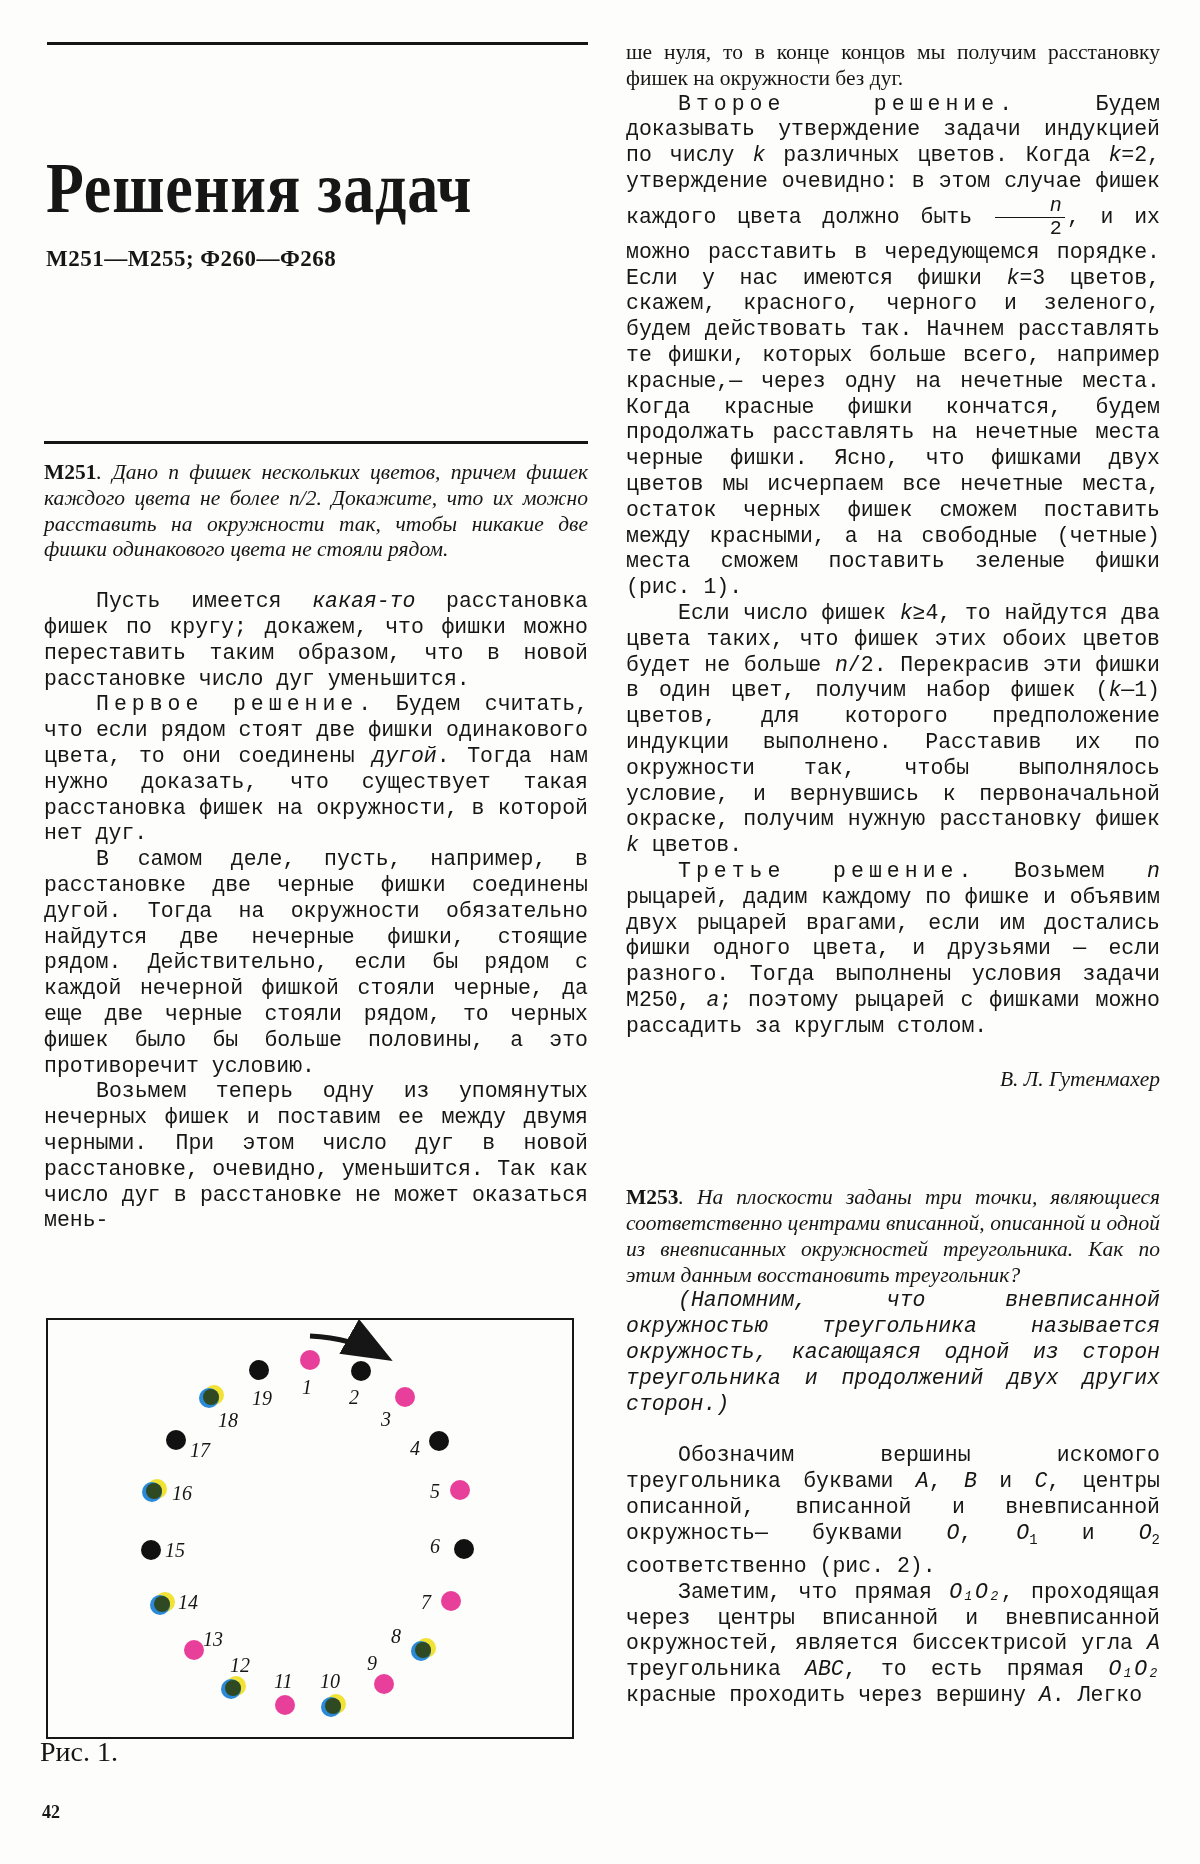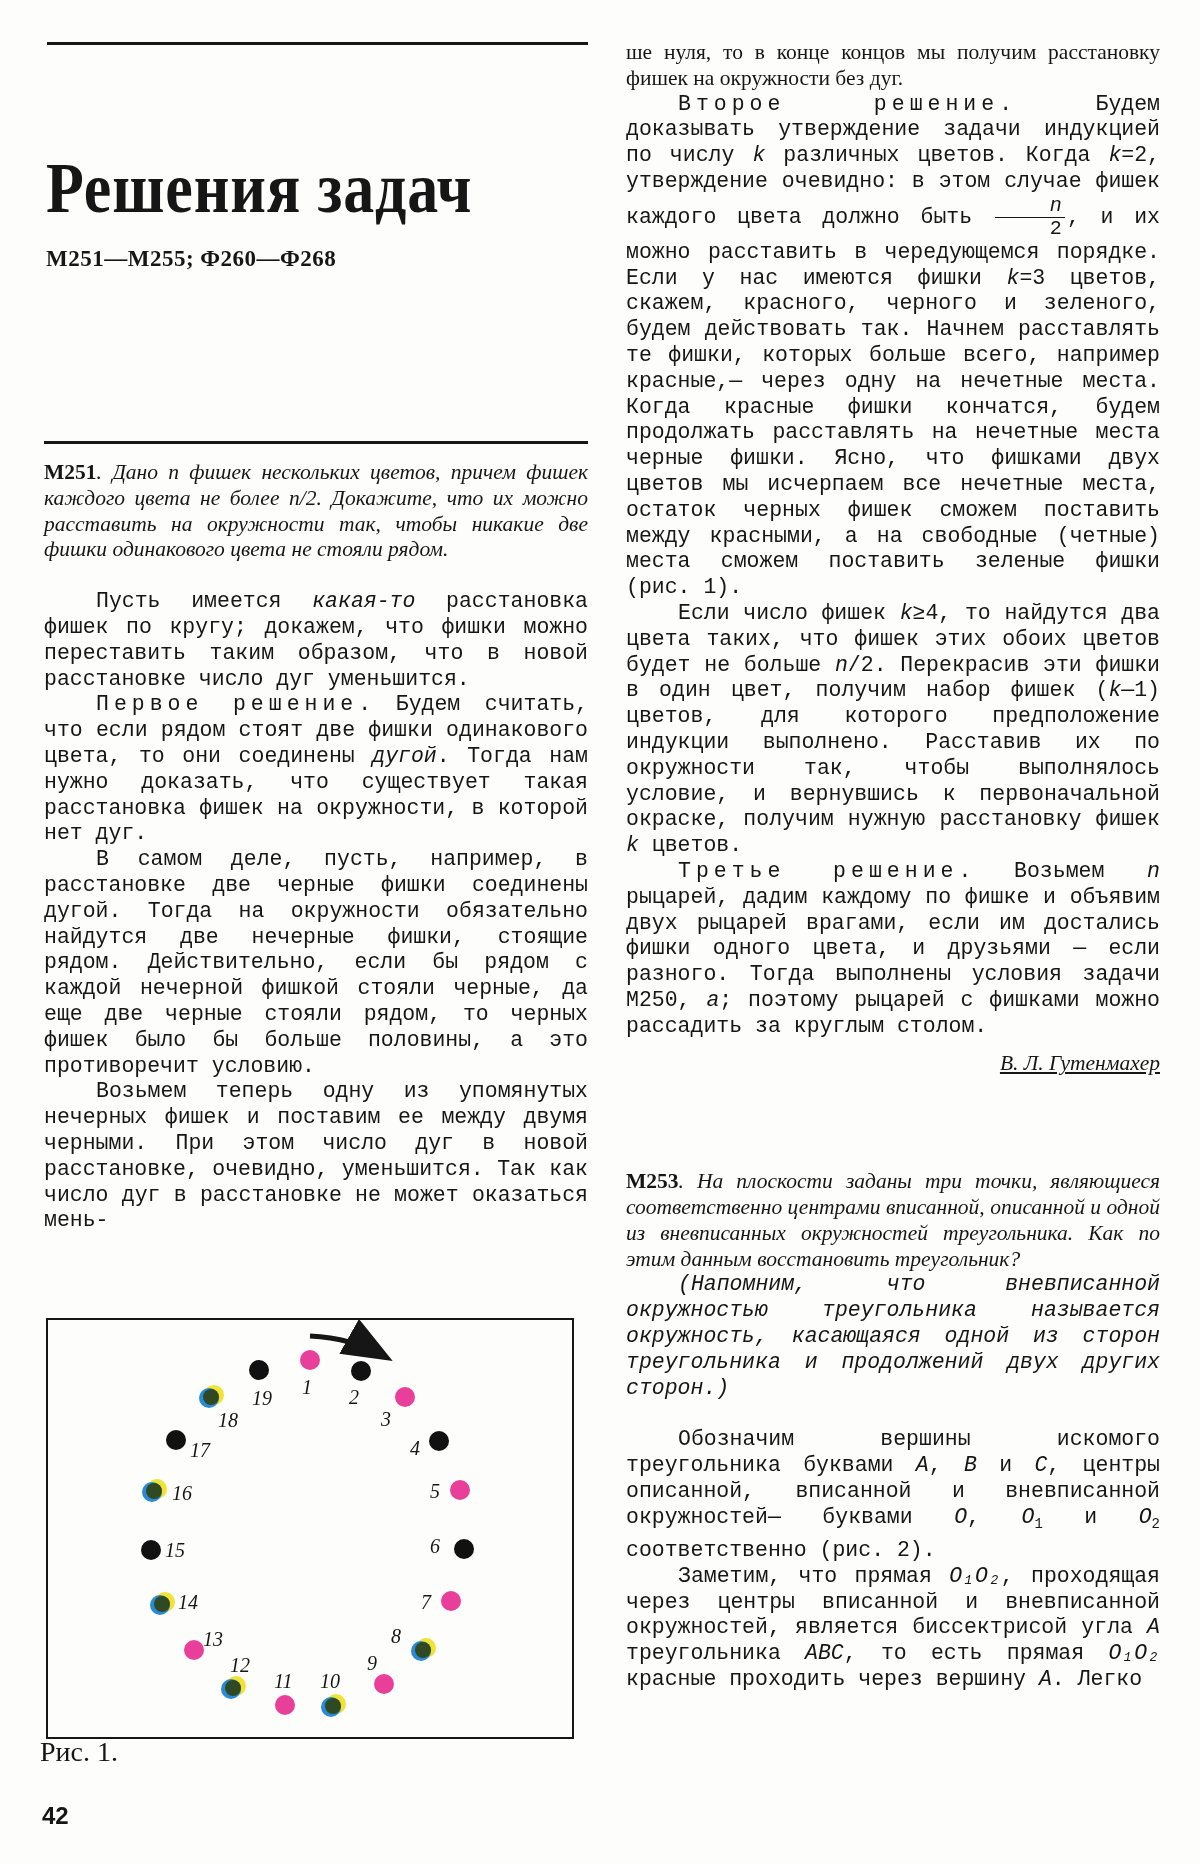--- a/index.html
+++ b/index.html
@@ -17,22 +17,22 @@
   .spaced { letter-spacing: 5px; }
   i, .it { font-style: italic; }
   b.num { font-weight: bold; }
   .frac { display: inline-block; vertical-align: middle; text-align: center; font-size: 20px; line-height: 22px; margin: 0 2px; }
   .frac .n { display: block; border-bottom: 1.5px solid #161616; font-style: italic; padding: 0 3px; }
   .frac .d { display: block; }
   .right-align { text-align: right; font-style: italic; }
   .fig { position: absolute; left: 46px; top: 1318px; width: 528px; height: 421px;
          border: 2.5px solid #161616; box-sizing: border-box; }
   .caption { position: absolute; left: 40px; top: 1736px; font-size: 28px; }
-  .pagenum { position: absolute; left: 42px; top: 1802px; font-family: Liberation Sans, sans-serif;
-             font-weight: bold; font-size: 24px; }
+  .pagenum { position: absolute; left: 42px; top: 1802px; font-family: Liberation Serif, serif;
+             font-weight: bold; font-size: 18px; }
   .dot-label { font-family: "Liberation Serif", serif; font-style: italic; font-size: 20px; fill: #161616; }
   sub { font-size: 0.65em; }
 </style>
 </head>
 <body>
 
 <div class="rule" style="left:47px; top:42px; width:541px;"></div>
 <div class="title">Решения задач</div>
 <div class="subtitle">М251—М255; Ф260—Ф268</div>
 <div class="rule" style="left:44px; top:441px; width:544px;"></div>
@@ -147,21 +147,21 @@
 </svg>
 <div class="caption">Рис. 1.</div>
 
 <div class="pagenum">42</div>
 
 <div class="col" style="left:626px; top:40px; width:534px;">
   <p>ше нуля, то в конце концов мы получим расстановку фишек на окружности без дуг.</p>
   <p class="indent"><span class="spaced">Второе решение</span><span>. Будем доказывать утверждение задачи индукцией по числу </span><i>k</i><span> различных цветов. Когда </span><i>k</i><span>=2, утверждение очевидно: в этом случае фишек каждого цвета должно быть </span><span class="frac"><span class="n">n</span><span class="d">2</span></span><span>, и их можно расставить в чередующемся порядке. Если у нас имеются фишки </span><i>k</i><span>=3 цветов, скажем, красного, черного и зеленого, будем действовать так. Начнем расставлять те фишки, которых больше всего, например красные,— через одну на нечетные места. Когда красные фишки кончатся, будем продолжать расставлять на нечетные места черные фишки. Ясно, что фишками двух цветов мы исчерпаем все нечетные места, остаток черных фишек сможем поставить между красными, а на свободные (четные) места сможем поставить зеленые фишки (рис. 1).</span></p>
   <p class="indent"><span>Если число фишек </span><i>k</i><span>≥4, то найдутся два цвета таких, что фишек этих обоих цветов будет не больше </span><i>n</i><span>/2. Перекрасив эти фишки в один цвет, получим набор фишек (</span><i>k</i><span>—1) цветов, для которого предположение индукции выполнено. Расставив их по окружности так, чтобы выполнялось условие, и вернувшись к первоначальной окраске, получим нужную расстановку фишек </span><i>k</i><span> цветов.</span></p>
   <p class="indent"><span class="spaced">Третье решение</span><span>. Возьмем </span><i>n</i><span> рыцарей, дадим каждому по фишке и объявим двух рыцарей врагами, если им достались фишки одного цвета, и друзьями — если разного. Тогда выполнены условия задачи М250, </span><i>а</i><span>; поэтому рыцарей с фишками можно рассадить за круглым столом.</span></p>
-  <p class="right-align" style="margin-top:12px;text-decoration:underline;">В. Л. Гутенмахер</p>
+  <p class="right-align" style="margin-top:28px;">В. Л. Гутенмахер</p>
   <div style="height:52px"></div>
   <div style="height:40px"></div>
   <p><b class="num">М253</b><i>. На плоскости заданы три точки, являющиеся соответственно центрами вписанной, описанной и одной из вневписанных окружностей треугольника. Как по этим данным восстановить треугольник?</i></p>
   <p class="indent"><i>(Напомним, что вневписанной окружностью треугольника называется окружность, касающаяся одной из сторон треугольника и продолжений двух других сторон.)</i></p>
   <div style="height:26px"></div>
-  <p class="indent"><span>Обозначим вершины искомого треугольника буквами </span><i>A</i><span>, </span><i>B</i><span> и </span><i>C</i><span>, центры описанной, вписанной и вневписанной окружностей— буквами </span><i>O</i><span>, </span><i>O</i><sub>1</sub><span> и </span><i>O</i><sub>2</sub><span> соответственно (рис. 2).</span></p>
+  <p class="indent"><span>Обозначим вершины искомого треугольника буквами </span><i>A</i><span>, </span><i>B</i><span> и </span><i>C</i><span>, центры описанной, вписанной и вневписанной окружность— буквами </span><i>O</i><span>, </span><i>O</i><sub>1</sub><span> и </span><i>O</i><sub>2</sub><span> соответственно (рис. 2).</span></p>
   <p class="indent"><span>Заметим, что прямая </span><i>O₁O₂</i><span>, проходящая через центры вписанной и вневписанной окружностей, является биссектрисой угла </span><i>A</i><span> треугольника </span><i>ABC</i><span>, то есть прямая </span><i>O₁O₂</i><span> красные проходить через вершину </span><i>A</i><span>. Легко</span></p>
 </div>
 
 </body></html>

